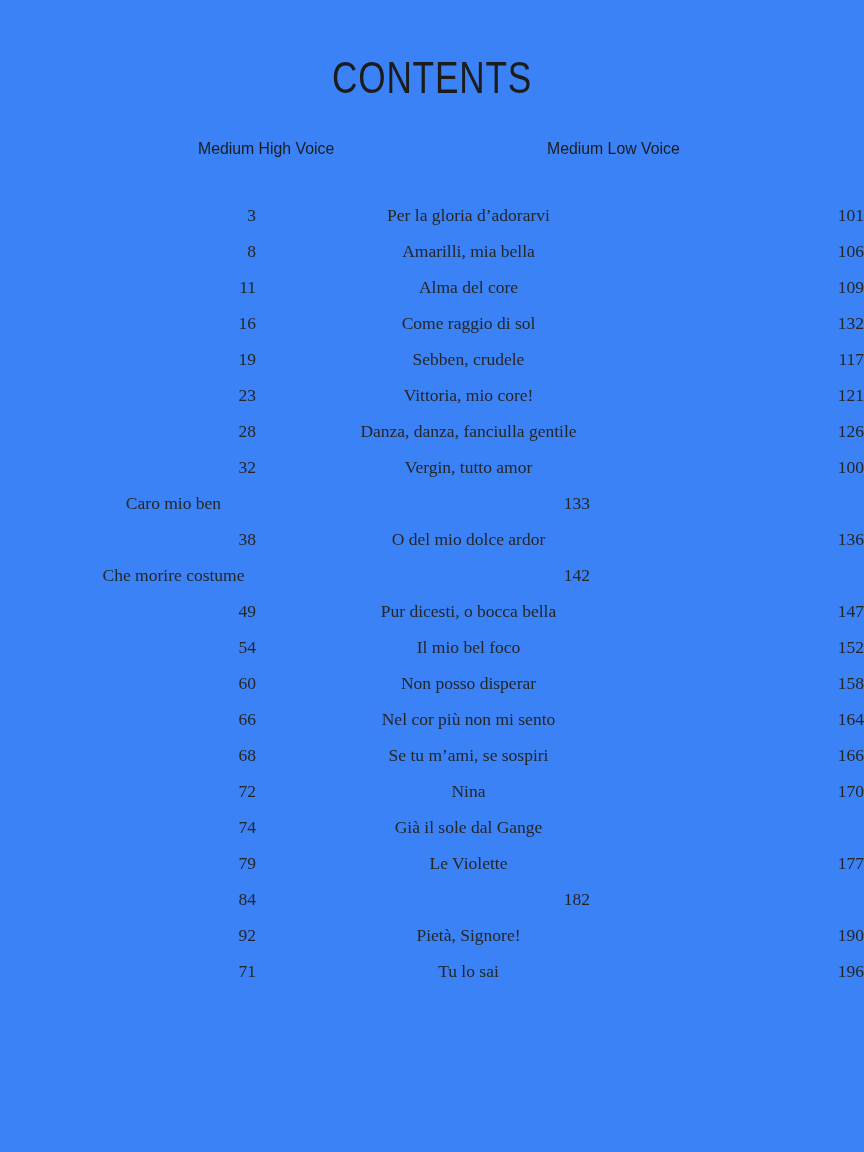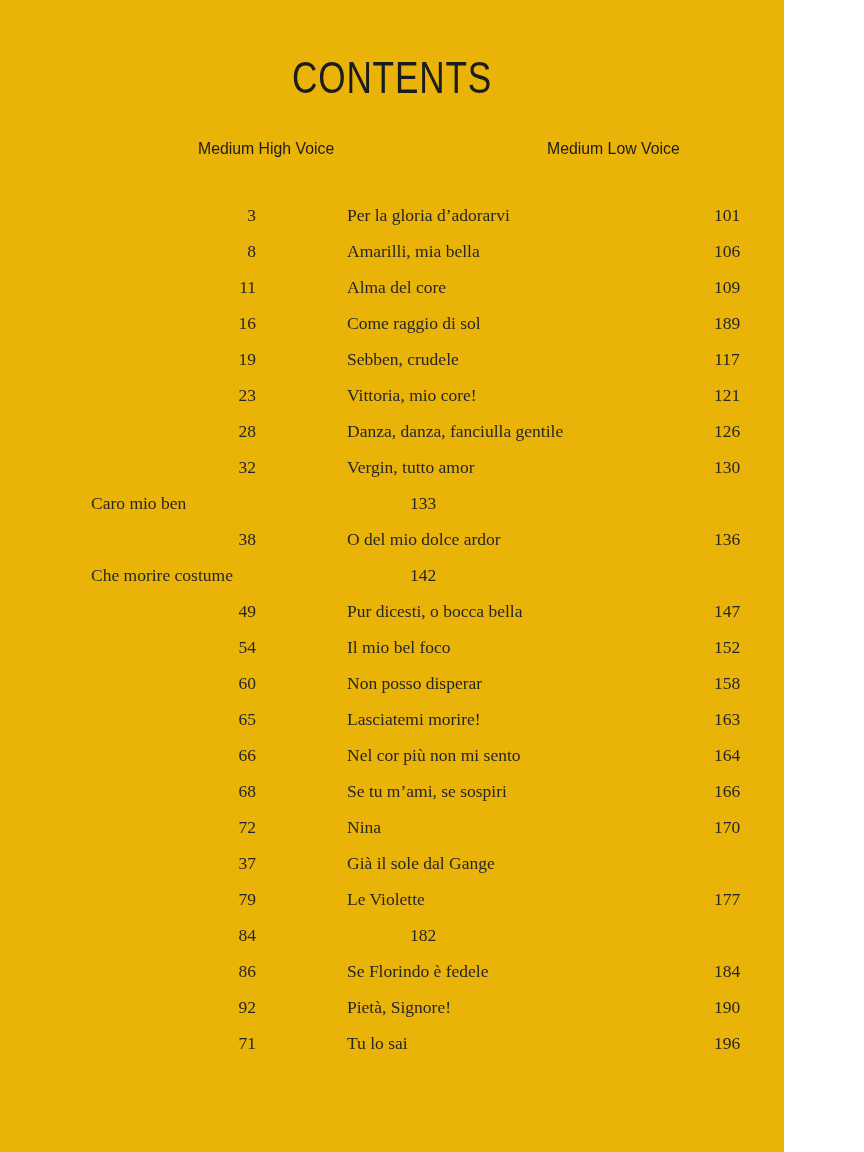--- a/index.html
+++ b/index.html
@@ -1,21 +1,21 @@
 <!DOCTYPE html>
 <html><head>
 <meta charset="utf-8">
 <style>
   html, body { margin: 0; padding: 0; background: #ffffff; }
 
   .page {
     position: relative;
-    width: 784px;
+    width: 864px;
     height: 1152px;
-    background: #eab308;
+    background: #3b82f6;
     overflow: hidden;
   }
 
   .title {
     position: absolute;
     left: 0;
     top: 56px;
     width: 100%;
     text-align: center;
     font-family: "Liberation Sans", sans-serif;
@@ -55,22 +55,22 @@
     display: grid;
     grid-template-columns: 256px 334px 274px;
     height: 36px;
     align-items: center;
     font-family: "Liberation Serif", "DejaVu Serif", serif;
     font-size: 17.5px;
     color: #262626;
   }
 
   .cell-high { text-align: right; }
-  .cell-song { padding-left: 91px; white-space: nowrap; }
-  .cell-low  { text-align: center; }
+  .cell-song { padding-left: 91px; white-space: nowrap; text-align: center; }
+  .cell-low  { text-align: right; }
 </style>
 </head>
 <body>
 
 <div class="page">
 
   <div class="title">CONTENTS</div>
 
   <div class="col-header high">Medium High Voice</div>
 
@@ -91,21 +91,21 @@
 
   <div class="row">
     <span class="cell-high">11</span>
     <span class="cell-song">Alma del core</span>
     <span class="cell-low">109</span>
   </div>
 
   <div class="row">
     <span class="cell-high">16</span>
     <span class="cell-song">Come raggio di sol</span>
-    <span class="cell-low">189</span>
+    <span class="cell-low">132</span>
   </div>
 
   <div class="row">
     <span class="cell-high">19</span>
     <span class="cell-song">Sebben, crudele</span>
     <span class="cell-low">117</span>
   </div>
 
   <div class="row">
     <span class="cell-high">23</span>
@@ -115,21 +115,21 @@
 
   <div class="row">
     <span class="cell-high">28</span>
     <span class="cell-song">Danza, danza, fanciulla gentile</span>
     <span class="cell-low">126</span>
   </div>
 
   <div class="row">
     <span class="cell-high">32</span>
     <span class="cell-song">Vergin, tutto amor</span>
-    <span class="cell-low">130</span>
+    <span class="cell-low">100</span>
   </div>
 
   <div class="row">
     <span class="cell-song">Caro mio ben</span>
     <span class="cell-low">133</span>
   </div>
 
   <div class="row">
     <span class="cell-high">38</span>
     <span class="cell-song">O del mio dolce ardor</span>
@@ -152,65 +152,55 @@
     <span class="cell-song">Il mio bel foco</span>
     <span class="cell-low">152</span>
   </div>
 
   <div class="row">
     <span class="cell-high">60</span>
     <span class="cell-song">Non posso disperar</span>
     <span class="cell-low">158</span>
   </div>
 
-  <div class="row">
-    <span class="cell-high">65</span>
-    <span class="cell-song">Lasciatemi morire!</span>
-    <span class="cell-low">163</span>
-  </div>
 
   <div class="row">
     <span class="cell-high">66</span>
     <span class="cell-song">Nel cor più non mi sento</span>
     <span class="cell-low">164</span>
   </div>
 
   <div class="row">
     <span class="cell-high">68</span>
     <span class="cell-song">Se tu m’ami, se sospiri</span>
     <span class="cell-low">166</span>
   </div>
 
   <div class="row">
     <span class="cell-high">72</span>
     <span class="cell-song">Nina</span>
     <span class="cell-low">170</span>
   </div>
 
   <div class="row">
-    <span class="cell-high">37</span>
+    <span class="cell-high">74</span>
     <span class="cell-song">Già il sole dal Gange</span>
   </div>
 
   <div class="row">
     <span class="cell-high">79</span>
     <span class="cell-song">Le Violette</span>
     <span class="cell-low">177</span>
   </div>
 
   <div class="row">
     <span class="cell-high">84</span>
     <span class="cell-low">182</span>
   </div>
 
-  <div class="row">
-    <span class="cell-high">86</span>
-    <span class="cell-song">Se Florindo è fedele</span>
-    <span class="cell-low">184</span>
-  </div>
 
   <div class="row">
     <span class="cell-high">92</span>
     <span class="cell-song">Pietà, Signore!</span>
     <span class="cell-low">190</span>
   </div>
 
   <div class="row">
     <span class="cell-high">71</span>
     <span class="cell-song">Tu lo sai</span>

